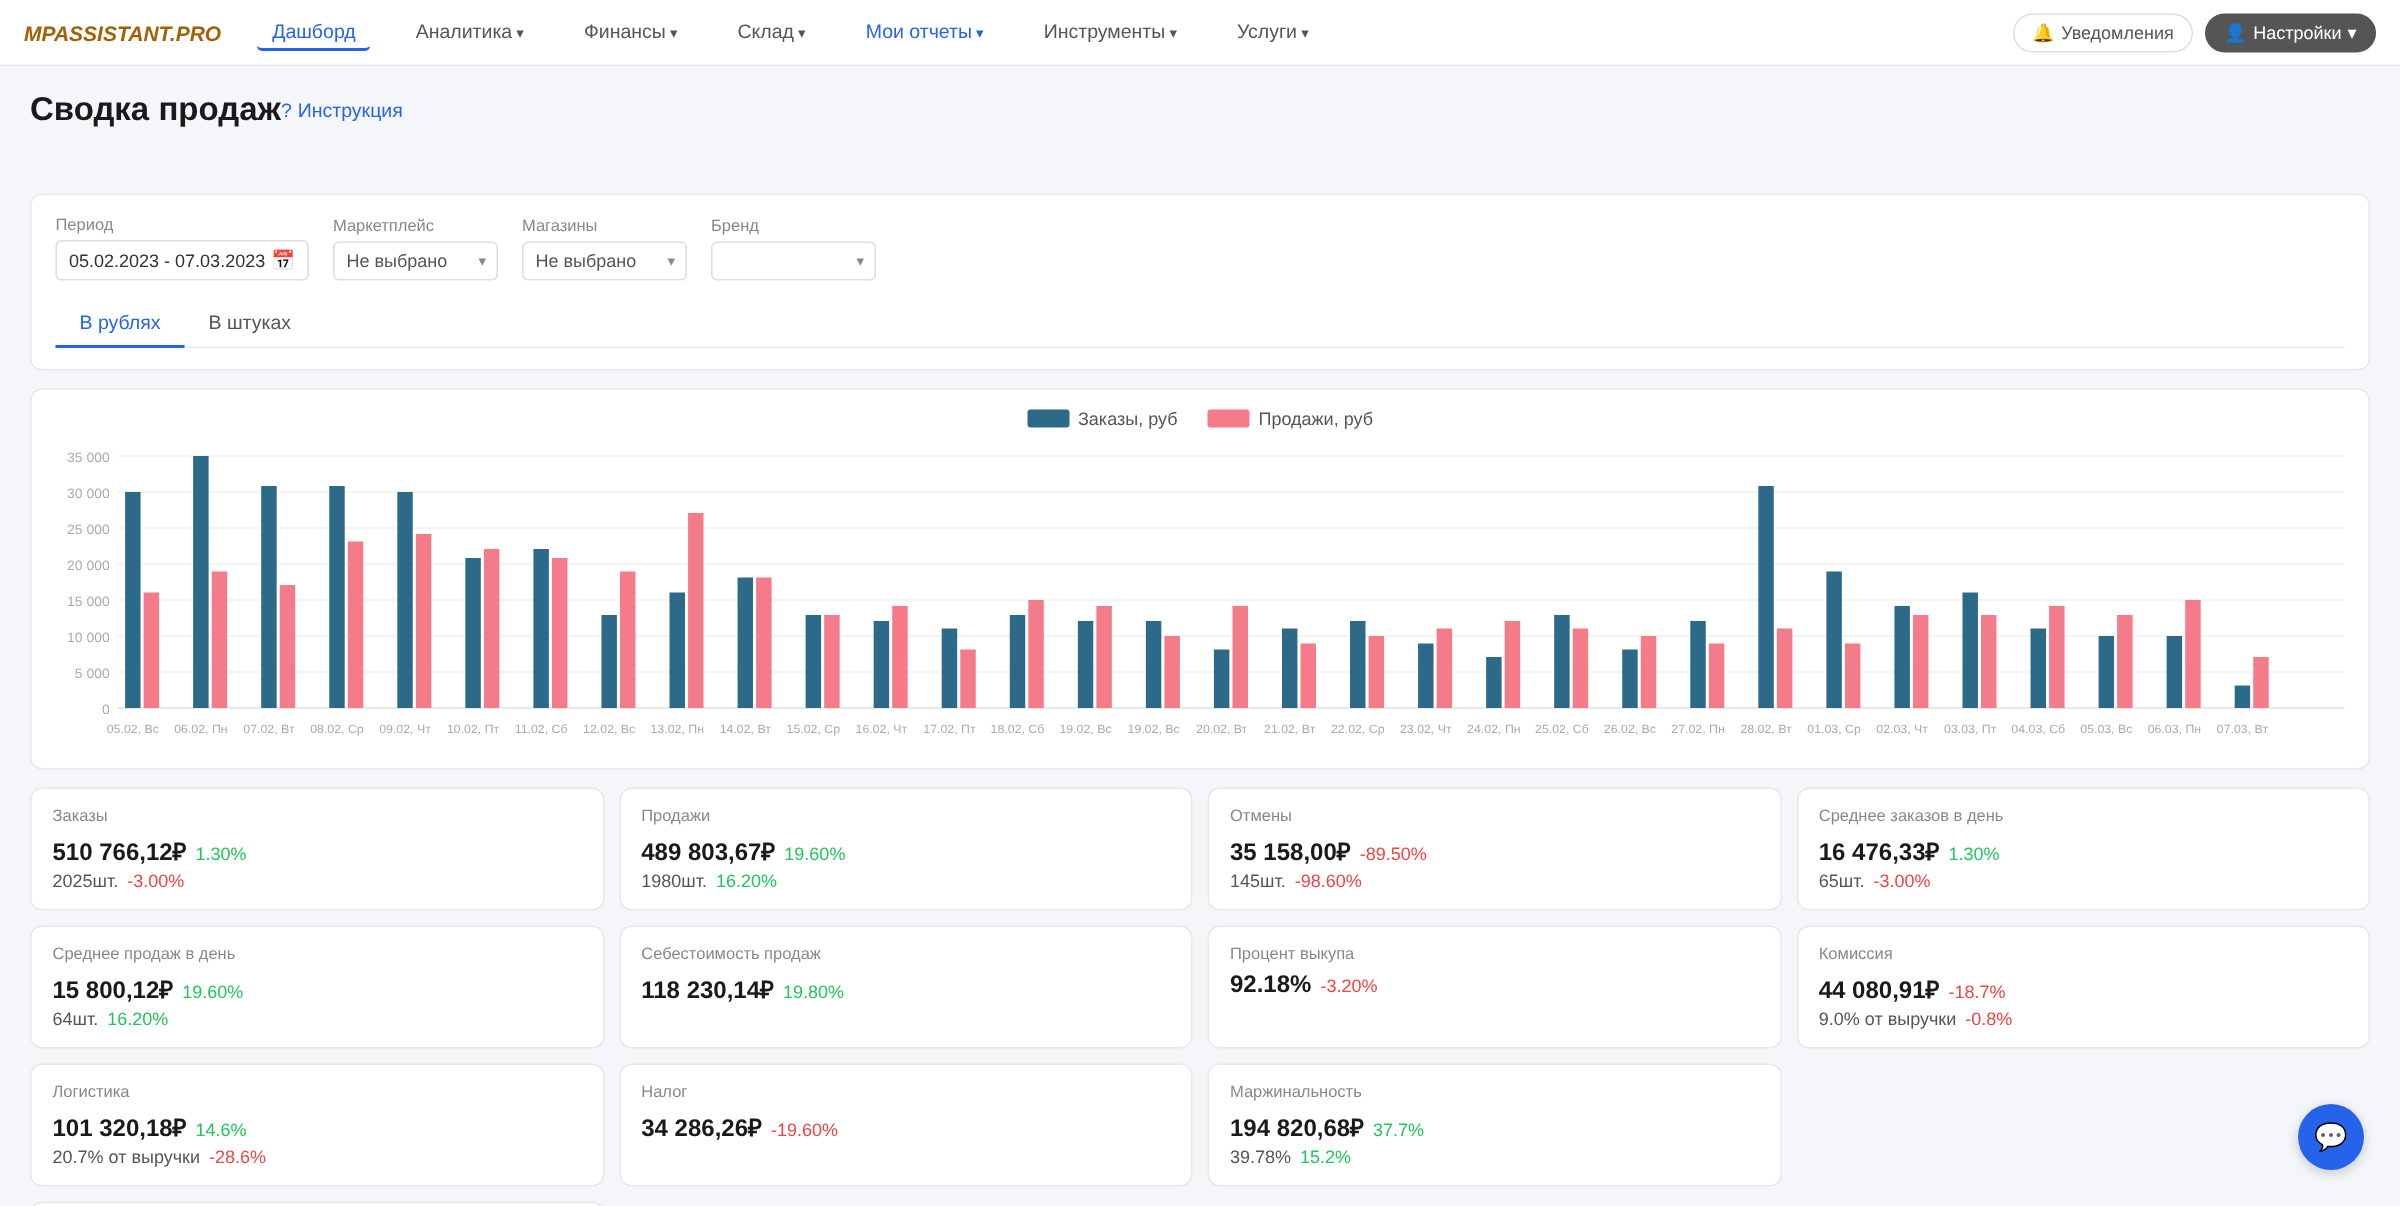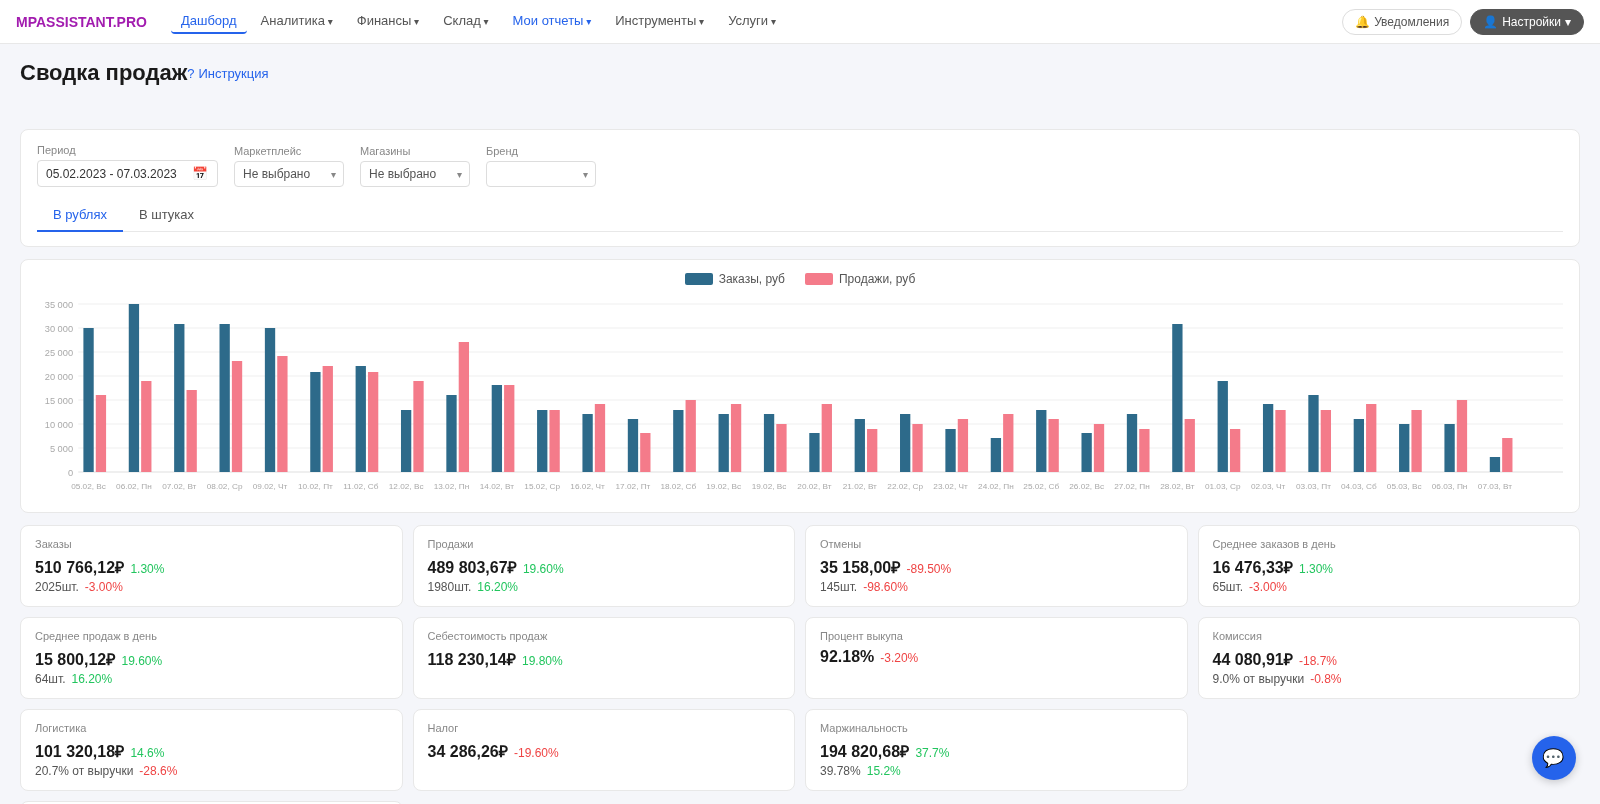--- a/index.html
+++ b/index.html
@@ -1,39 +1,39 @@
 <!DOCTYPE html>
 <html><head>
   <meta charset="utf-8">
   <style>
     * { box-sizing: border-box; margin: 0; padding: 0; }
     body { font-family: -apple-system, BlinkMacSystemFont, 'Segoe UI', Arial, sans-serif; font-size: 13px; background: #f5f6fa; color: #333; }
     
     
     .navbar { background: #fff; border-bottom: 1px solid #e8e8e8; display: flex; align-items: center; padding: 0 16px; height: 44px; }
-    .navbar-brand { font-weight: 700; font-size: 14px; color: #a21caf; margin-right: 24px; }
-    .nav-items { display: flex; gap: 4px; flex: 1; }
+    .navbar-brand { font-weight: 700; font-size: 14px; color: #a16207; margin-right: 24px; font-style: italic; }
+    .nav-items { display: flex; gap: 20px; flex: 1; }
     .nav-item { padding: 4px 10px; font-size: 13px; color: #555; cursor: pointer; border-radius: 4px; white-space: nowrap; }
     .nav-item-with-arrow::after { content: ' ▾'; font-size: 10px; }
     .navbar-actions { display: flex; gap: 8px; margin-left: auto; }
     .btn-nav { padding: 5px 12px; border-radius: 16px; border: 1px solid #ddd; background: #fff; font-size: 12px; cursor: pointer; display: flex; align-items: center; gap: 4px; color: #555; }
     .btn-nav-dark { background: #555; color: #fff; border-color: #555; }
     
     
     .page-container { padding: 16px 20px; }
     .page-header { display: flex; align-items: center; margin-bottom: 16px; }
     .page-title { font-size: 22px; font-weight: 600; color: #1a1a1a; }
     .instruction-link { color: #2563eb; font-size: 13px; cursor: pointer; display: flex; align-items: center; gap: 4px; }
     
     
     .filters-panel { background: #fff; border-radius: 8px; border: 1px solid #e8e8e8; padding: 14px 16px; margin-bottom: 12px; margin-top: 43px; }
     .filters-row { display: flex; gap: 16px; align-items: flex-end; }
     .filter-group { display: flex; flex-direction: column; gap: 4px; }
     .filter-label { font-size: 11px; color: #888; }
-    .filter-input-date { display: flex; align-items: flex-end; gap: 16px; border: 1px solid #ddd; border-radius: 4px; padding: 5px 8px; font-size: 12px; background: #fff; }
+    .filter-input-date { display: flex; align-items: flex-end; gap: 4px; border: 1px solid #ddd; border-radius: 4px; padding: 5px 8px; font-size: 12px; background: #fff; }
     .filter-input-date .cal-icon { color: #888; font-size: 13px; }
     .filter-select { border: 1px solid #ddd; border-radius: 4px; padding: 5px 28px 5px 8px; font-size: 12px; background: #fff; appearance: none; color: #555; cursor: pointer; min-width: 110px; }
     .select-wrapper { position: relative; }
     .select-wrapper::after { content: '▾'; position: absolute; right: 8px; top: 50%; transform: translateY(-50%); font-size: 10px; color: #888; pointer-events: none; }
     
     
     .tabs-row { display: flex; gap: 0; margin: 12px 0 0 0; border-bottom: 1px solid #e8e8e8; }
     .tab { padding: 8px 16px; font-size: 13px; cursor: pointer; color: #555; border-bottom: 2px solid transparent; margin-bottom: -1px; }
     .tab.active { color: #2563eb; border-bottom: 2px solid #2563eb; font-weight: 500; }
     

